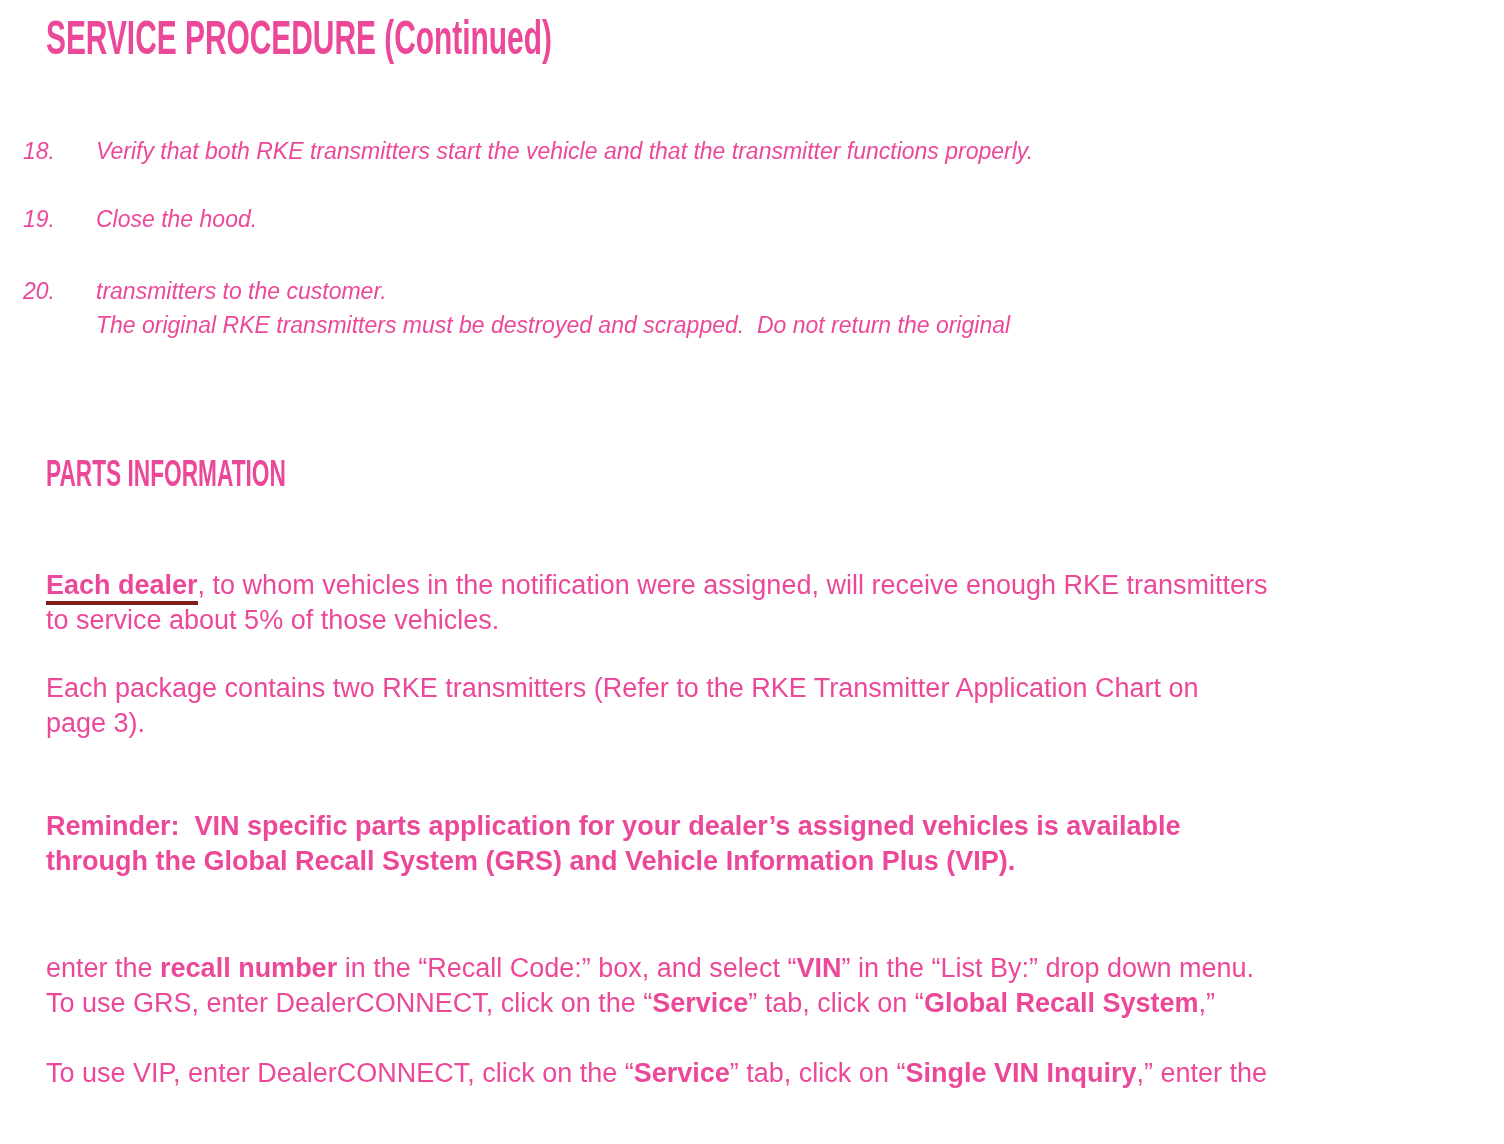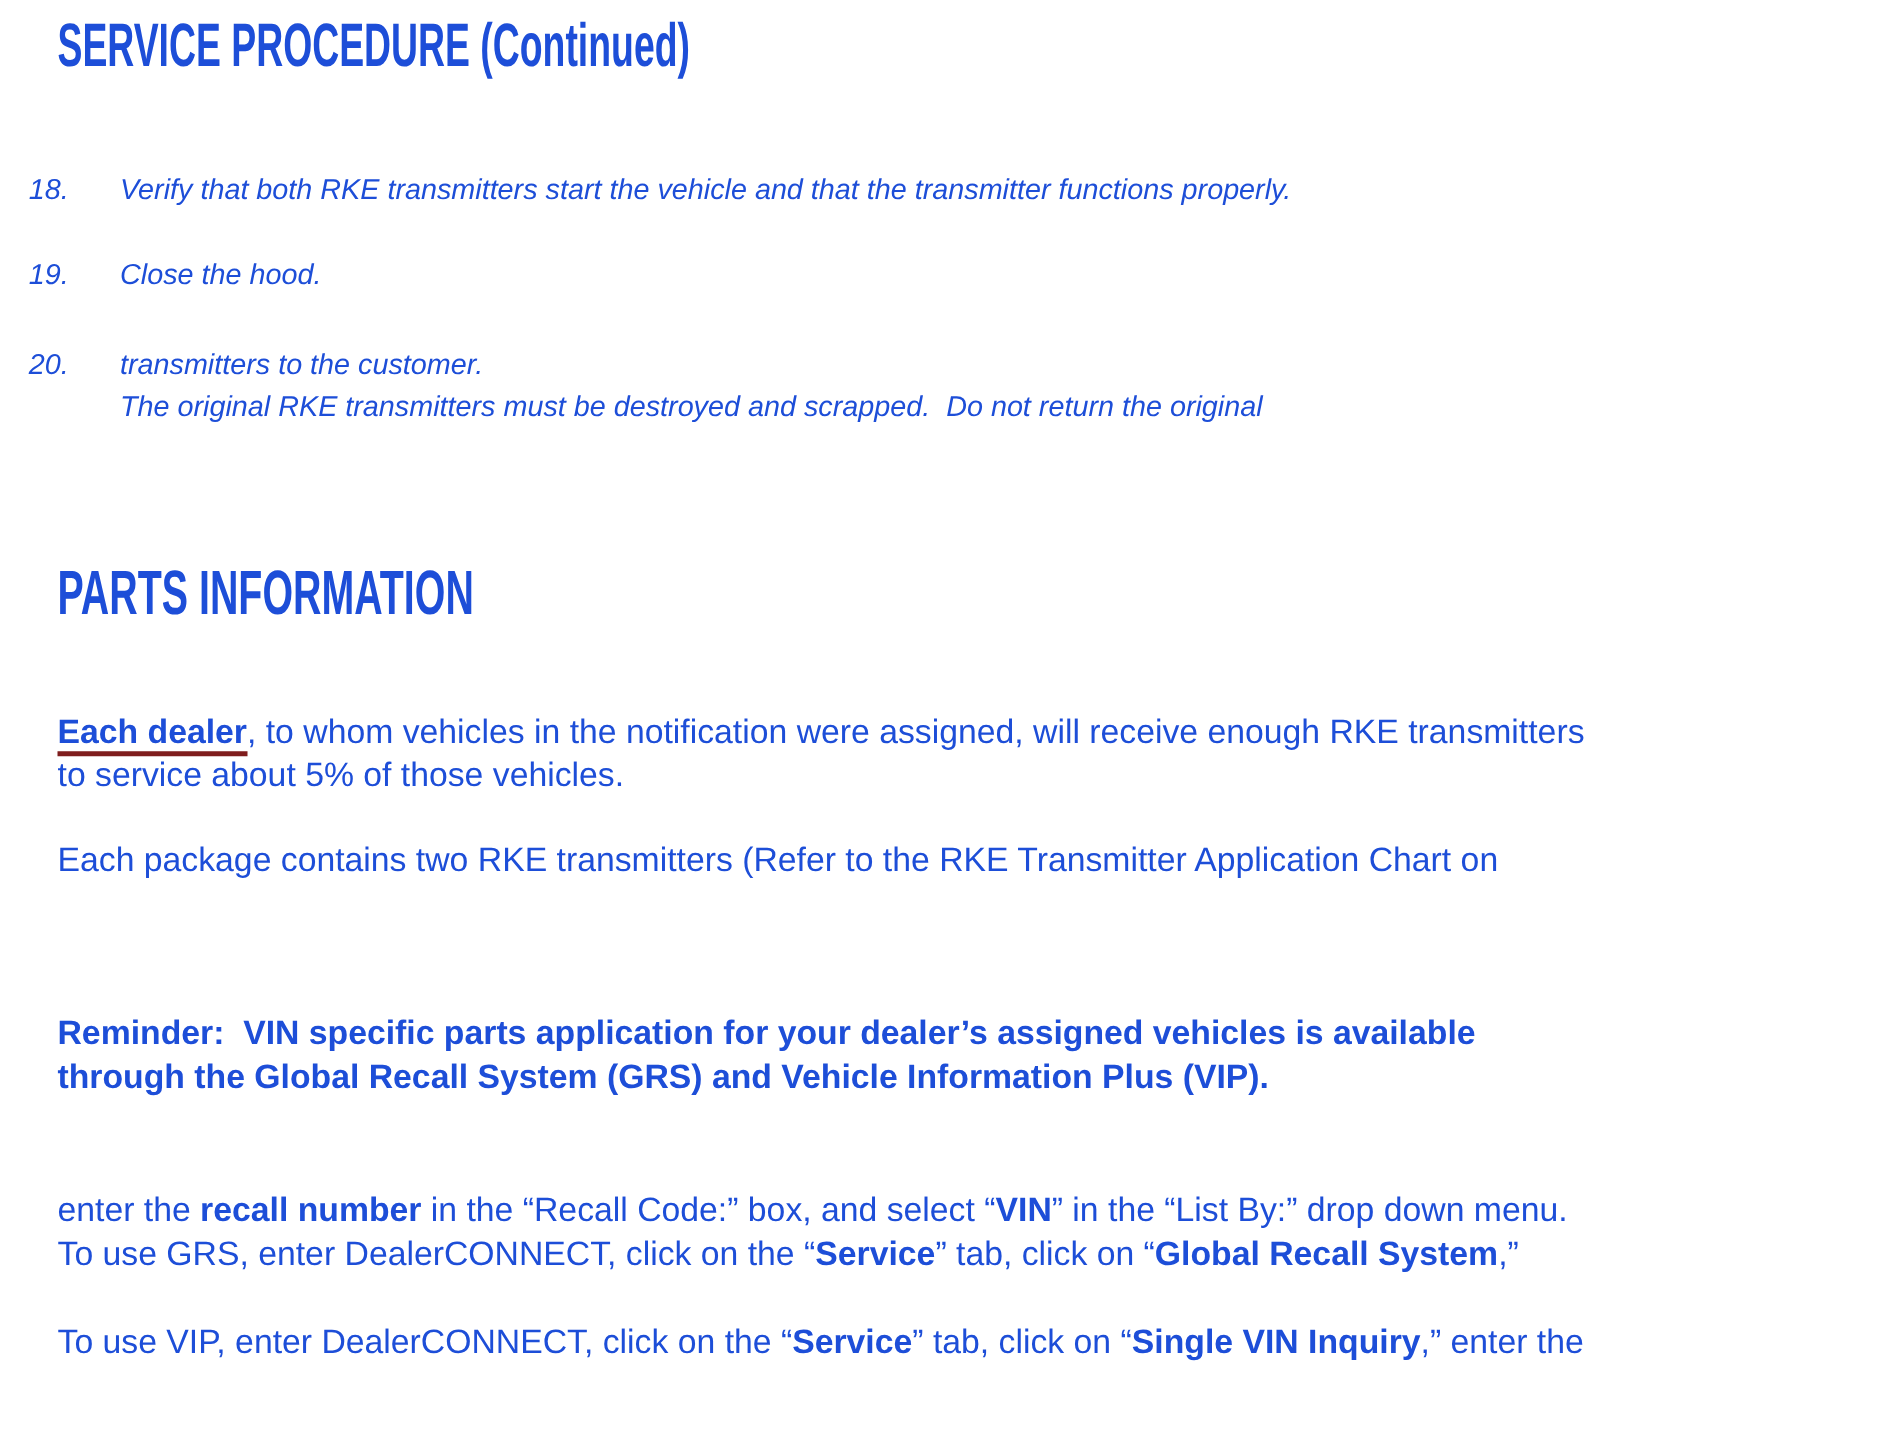--- a/index.html
+++ b/index.html
@@ -2,34 +2,34 @@
 <html><head>
 <meta charset="utf-8">
 <title>Document</title>
 <style>
   html, body { margin: 0; padding: 0; background: #ffffff; }
   .page {
     position: relative;
     width: 1504px;
     height: 1144px;
     background: #ffffff;
-    color: #1d4ed8;
+    color: #ec4899;
     font-family: "Liberation Sans", "DejaVu Sans", sans-serif;
     overflow: hidden;
   }
   
   .sec-title {
     position: absolute;
     left: 46px;
     margin: 0;
     font-weight: bold;
     white-space: pre;
   }
   #sec-service-procedure { top: 13px;  font-size: 49px; line-height: 49px; }
-  #sec-parts-information { top: 451px; font-size: 50px; line-height: 46px; }
+  #sec-parts-information { top: 451px; font-size: 36px; line-height: 46px; }
   .hx { display: inline-block; transform-origin: 0 50%; }
   #sec-service-procedure .hx { transform: scaleX(0.61); }
   #sec-parts-information .hx { transform: scaleX(0.63); }
 
   
   .step {
     position: absolute;
     left: 23px;
     font-size: 23px;
     line-height: 34px;
@@ -89,20 +89,21 @@
 
   <h2 class="sec-title" id="sec-parts-information"><span class="hx">PARTS INFORMATION</span></h2>
 
   <div id="paragraphs">
       <div class="para" id="para-dealer-allocation">
         <div class="line"><span class="b u">Each dealer</span><span>, to whom vehicles in the notification were assigned, will receive enough RKE transmitters</span></div>
         <div class="line"><span>to service about 5% of those vehicles.</span></div>
       </div>
       <div class="para" id="para-package-contents">
         <div class="line"><span>Each package contains two RKE transmitters (Refer to the RKE Transmitter Application Chart on</span></div>
+        <div class="line"><span>page 3).</span></div>
       </div>
       <div class="para" id="para-reminder">
         <div class="line"><span class="b ">Reminder:  VIN specific parts application for your dealer’s assigned vehicles is available</span></div>
         <div class="line"><span class="b ">through the Global Recall System (GRS) and Vehicle Information Plus (VIP).</span></div>
       </div>
       <div class="para" id="para-grs-instructions">
         <div class="line"><span>enter the </span><span class="b ">recall number</span><span> in the “Recall Code:” box, and select “</span><span class="b ">VIN</span><span>” in the “List By:” drop down menu.</span></div>
         <div class="line"><span>To use GRS, enter DealerCONNECT, click on the “</span><span class="b ">Service</span><span>” tab, click on “</span><span class="b ">Global Recall System</span><span>,”</span></div>
       </div>
       <div class="para" id="para-vip-instructions">

